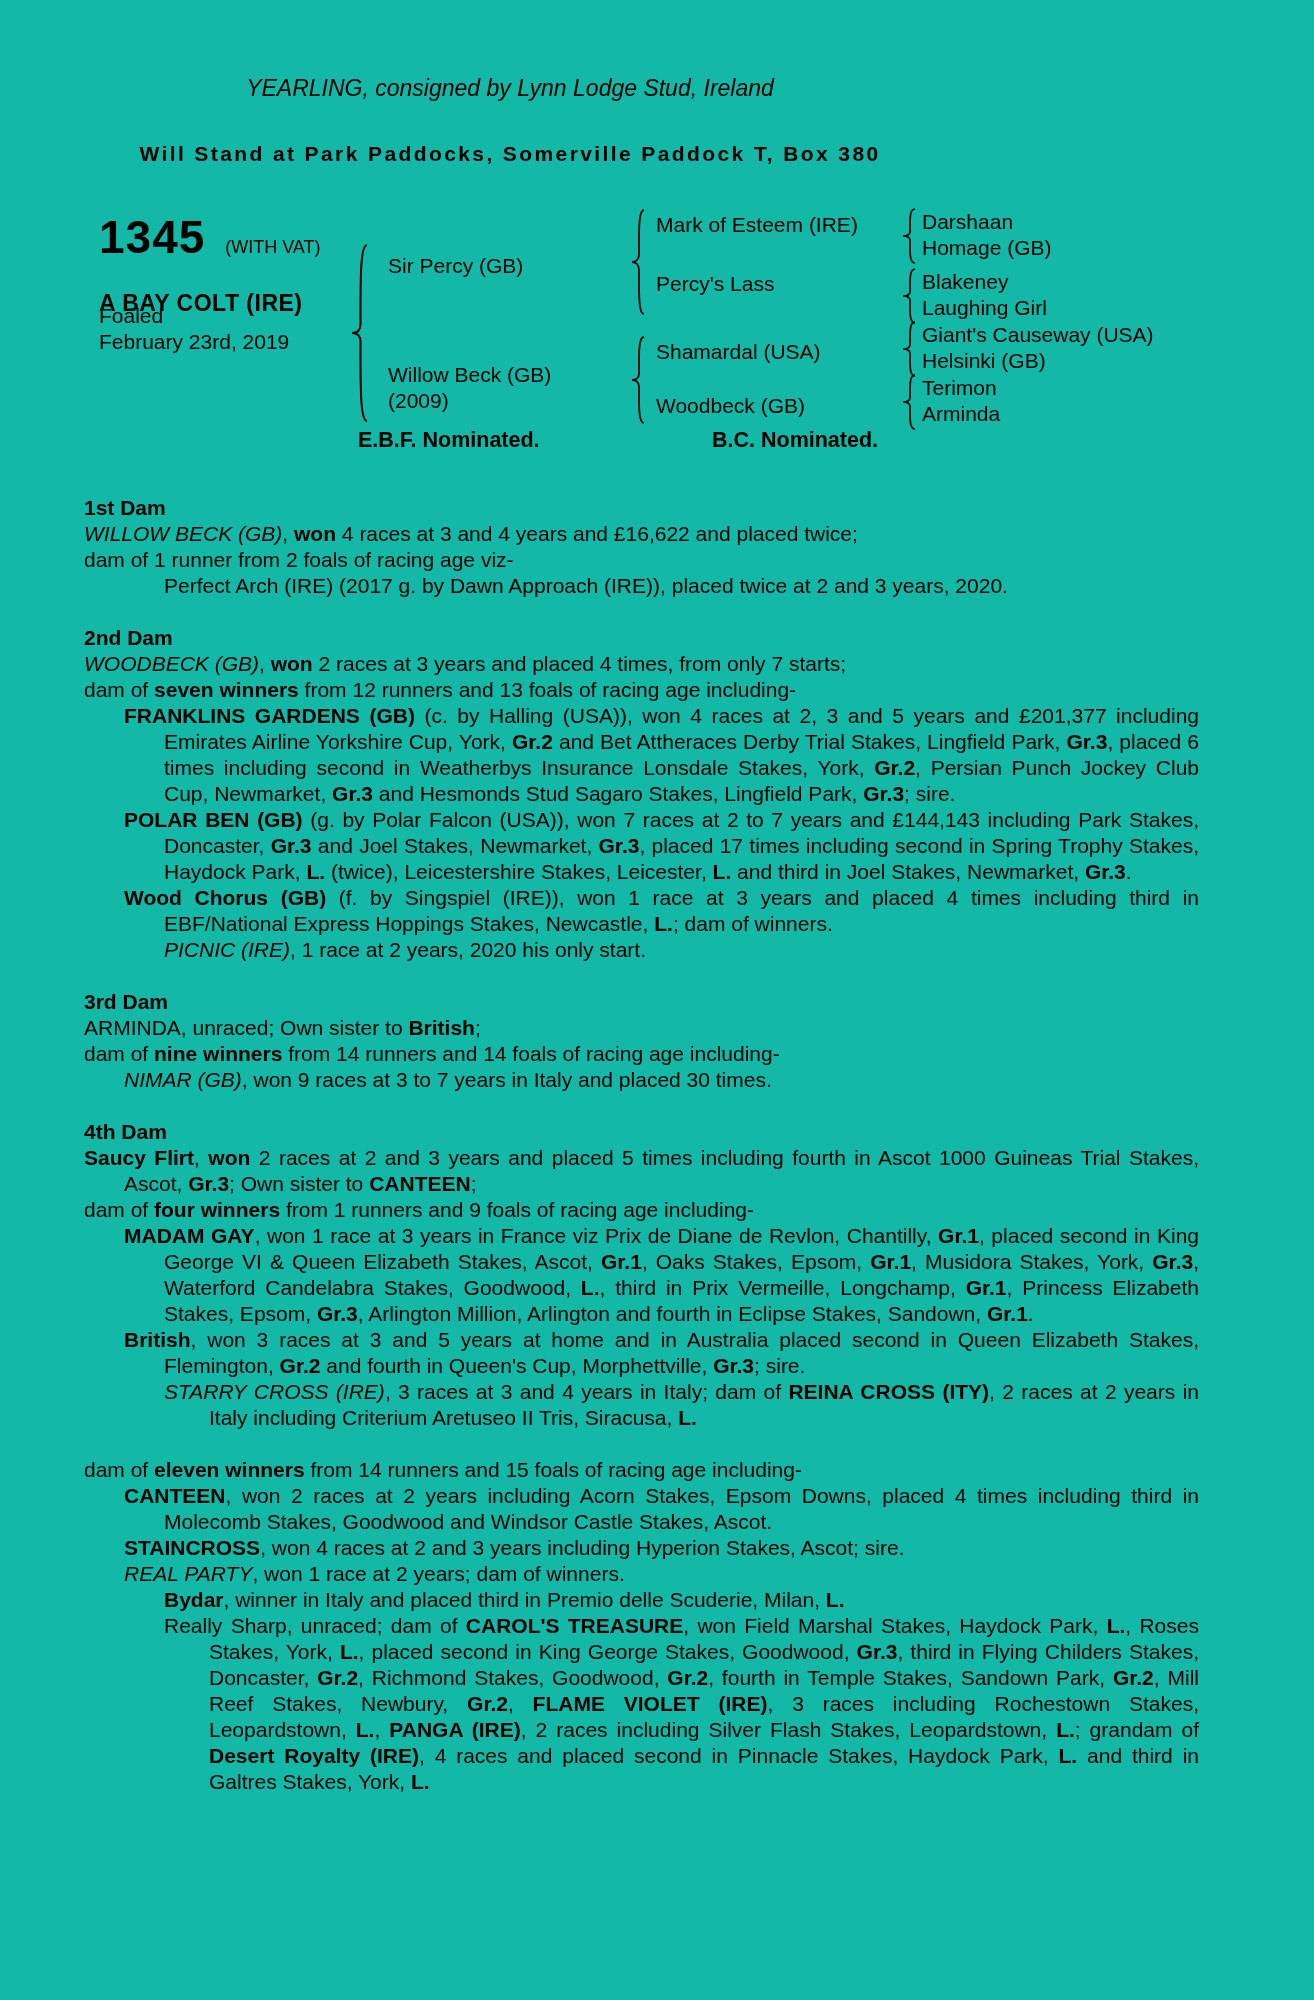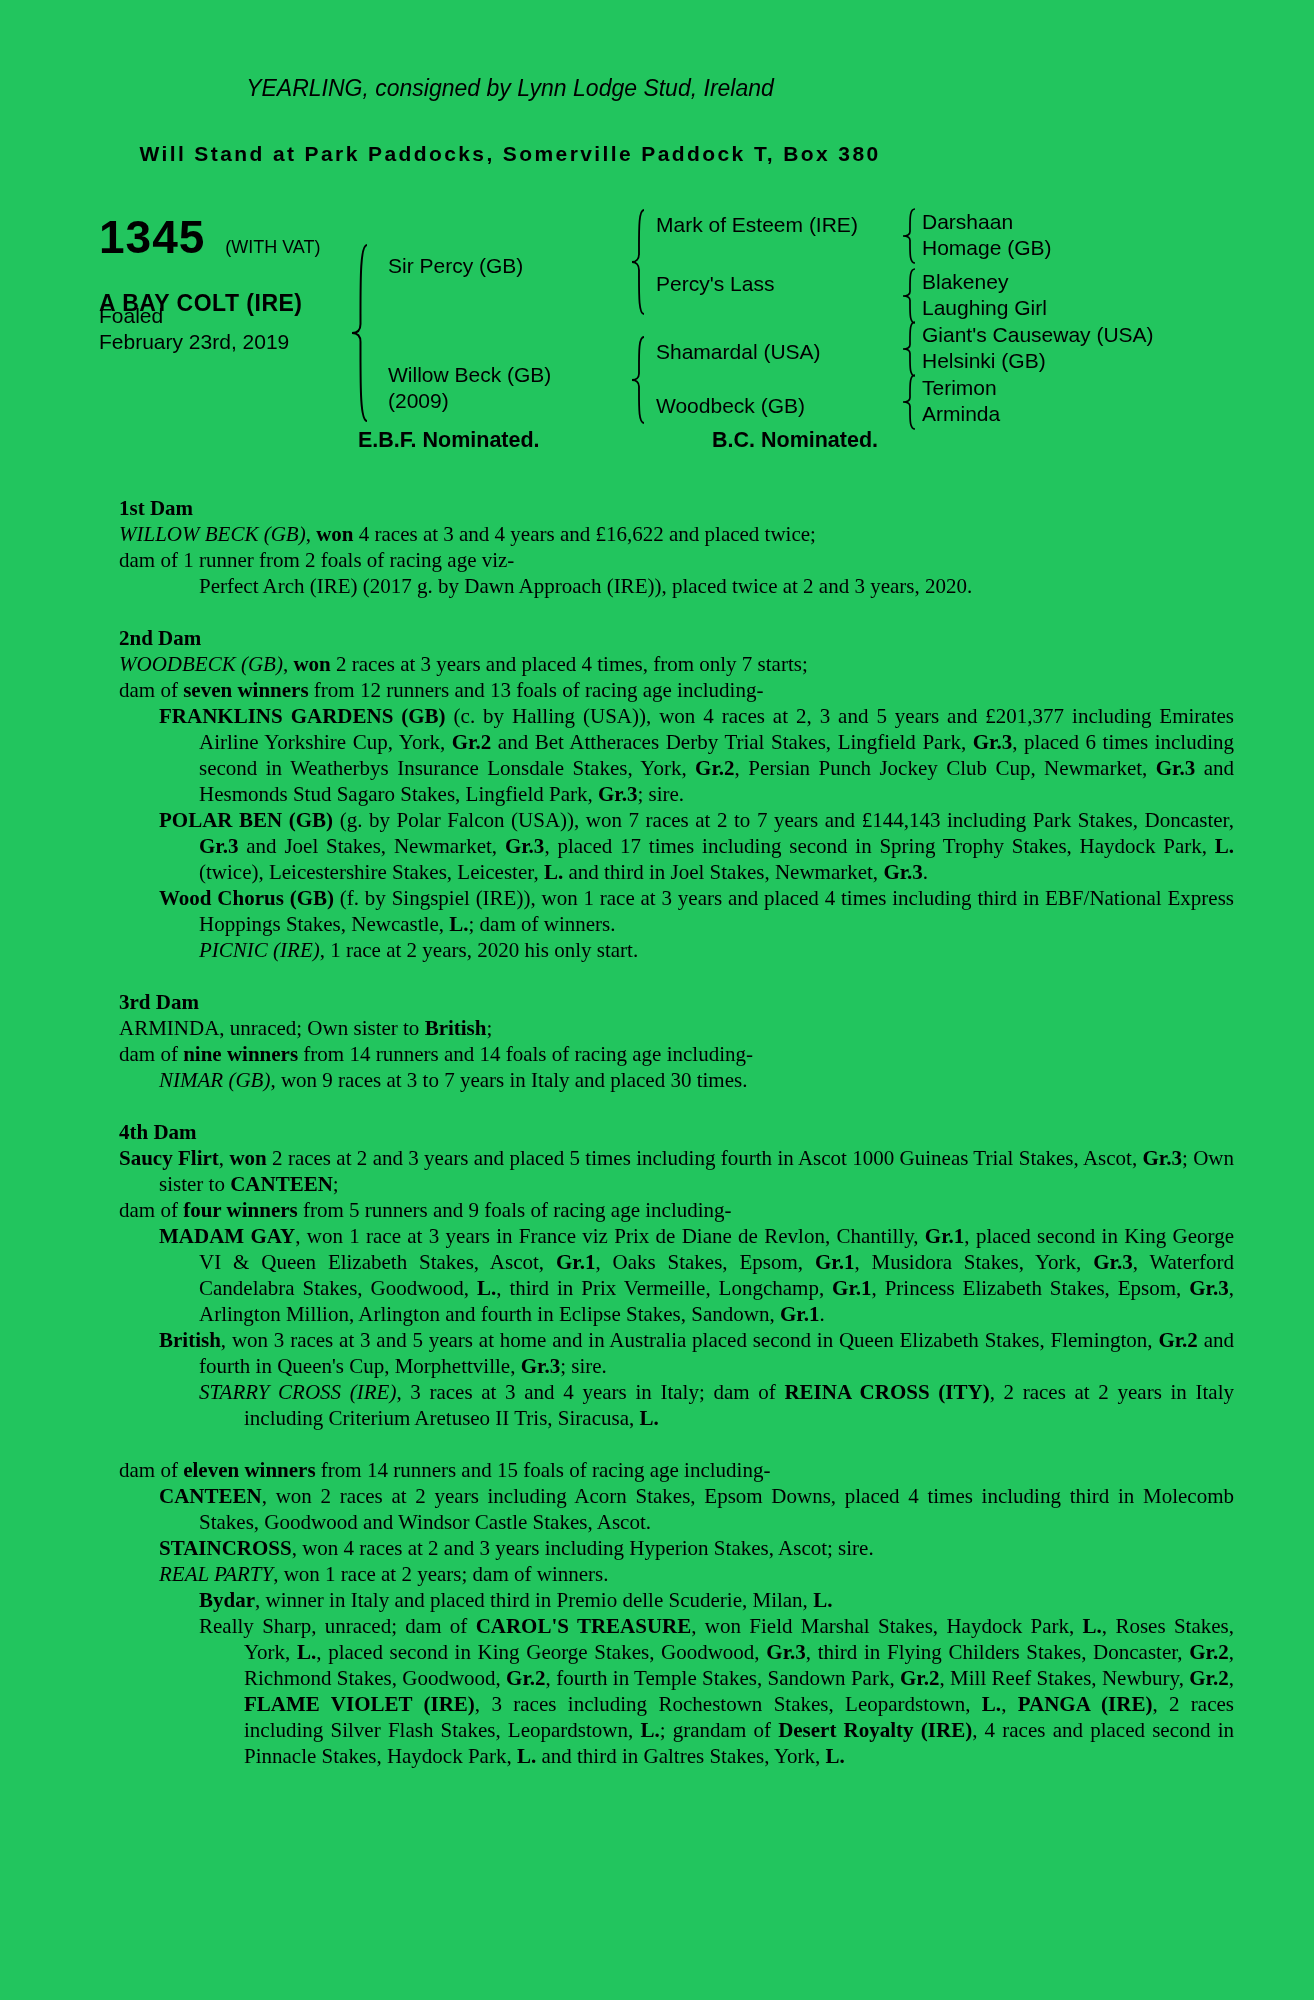--- a/index.html
+++ b/index.html
@@ -1,18 +1,18 @@
 <!DOCTYPE html>
 <html><head>
 <meta charset="utf-8">
 <style>
   html,body { margin:0; padding:0; background:#ffffff; color:#000; }
   .page {
     position:relative; width:1314px; height:2000px; box-sizing:border-box;
-    padding-top:74px; background:#22c55e; overflow:hidden;
+    padding-top:74px; background:#14b8a6; overflow:hidden;
     font-family:"Liberation Sans", sans-serif;
   }
   .header-col { width:860px; margin-left:80px; }
   .consignor { text-align:center; font-style:italic; font-size:23px; line-height:28px; }
   .stand { text-align:center; font-weight:bold; font-size:21px; line-height:26px; letter-spacing:2.4px; margin-top:39px; }
 
   
   .pedigree { position:relative; height:258px; margin-top:37px; font-size:21px; }
   .pedigree .abs { position:absolute; white-space:nowrap; }
   .lot-head { left:99px; top:6px; }
@@ -33,21 +33,21 @@
   .b-d { left:630px; top:132px; }
   .b-g3a { left:901px; top:4px; }
   .b-g3b { left:901px; top:64px; }
   .b-g3c { left:901px; top:117px; }
   .b-g3d { left:901px; top:170px; }
   .nom { font-weight:bold; font-size:21.5px; top:224px; }
   .ebf { left:358px; }
   .bc { left:712px; }
 
   
-  .sections { margin:33px 0 0 119px; width:1115px; font-size:21px; line-height:26px;font-family:Liberation Serif, serif; }
+  .sections { margin:33px 0 0 84px; width:1115px; font-size:21px; line-height:26px; }
   .dam-section { margin-top:26px; }
   .dam-section:first-child { margin-top:0; }
   .dam-section h3 { font-size:21px; font-weight:bold; margin:0; }
   .dam-section p { margin:0; text-align:justify; }
   .i0 { padding-left:40px;  text-indent:-40px; }
   .i1 { padding-left:80px;  text-indent:-40px; }
   .i2 { padding-left:125px; text-indent:-45px; }
   .b { font-weight:bold; }
   .i { font-style:italic; }
 </style>
@@ -137,21 +137,21 @@
       </section>
       <section class="dam-section">
         <h3>3rd Dam</h3>
         <p class="i0"><span>ARMINDA, unraced; Own sister to </span><span class="b">British</span><span>;</span></p>
         <p class="i0"><span>dam of </span><span class="b">nine winners</span><span> from 14 runners and 14 foals of racing age including-</span></p>
         <p class="i1"><span class="i">NIMAR (GB)</span><span>, won 9 races at 3 to 7 years in Italy and placed 30 times.</span></p>
       </section>
       <section class="dam-section">
         <h3>4th Dam</h3>
         <p class="i0"><span class="b">Saucy Flirt</span><span>, </span><span class="b">won</span><span> 2 races at 2 and 3 years and placed 5 times including fourth in Ascot 1000 Guineas Trial Stakes, Ascot, </span><span class="b">Gr.3</span><span>; Own sister to </span><span class="b">CANTEEN</span><span>;</span></p>
-        <p class="i0"><span>dam of </span><span class="b">four winners</span><span> from 5 runners and 9 foals of racing age including-</span></p>
+        <p class="i0"><span>dam of </span><span class="b">four winners</span><span> from 1 runners and 9 foals of racing age including-</span></p>
         <p class="i1"><span class="b">MADAM GAY</span><span>, won 1 race at 3 years in France viz Prix de Diane de Revlon, Chantilly, </span><span class="b">Gr.1</span><span>, placed second in King George VI &amp; Queen Elizabeth Stakes, Ascot, </span><span class="b">Gr.1</span><span>, Oaks Stakes, Epsom, </span><span class="b">Gr.1</span><span>, Musidora Stakes, York, </span><span class="b">Gr.3</span><span>, Waterford Candelabra Stakes, Goodwood, </span><span class="b">L.</span><span>, third in Prix Vermeille, Longchamp, </span><span class="b">Gr.1</span><span>, Princess Elizabeth Stakes, Epsom, </span><span class="b">Gr.3</span><span>, Arlington Million, Arlington and fourth in Eclipse Stakes, Sandown, </span><span class="b">Gr.1</span><span>.</span></p>
         <p class="i1"><span class="b">British</span><span>, won 3 races at 3 and 5 years at home and in Australia placed second in Queen Elizabeth Stakes, Flemington, </span><span class="b">Gr.2</span><span> and fourth in Queen's Cup, Morphettville, </span><span class="b">Gr.3</span><span>; sire.</span></p>
         <p class="i2"><span class="i">STARRY CROSS (IRE)</span><span>, 3 races at 3 and 4 years in Italy; dam of </span><span class="b">REINA CROSS (ITY)</span><span>, 2 races at 2 years in Italy including Criterium Aretuseo II Tris, Siracusa, </span><span class="b">L.</span></p>
       </section>
       <section class="dam-section">
         <p class="i0"><span>dam of </span><span class="b">eleven winners</span><span> from 14 runners and 15 foals of racing age including-</span></p>
         <p class="i1"><span class="b">CANTEEN</span><span>, won 2 races at 2 years including Acorn Stakes, Epsom Downs, placed 4 times including third in Molecomb Stakes, Goodwood and Windsor Castle Stakes, Ascot.</span></p>
         <p class="i1"><span class="b">STAINCROSS</span><span>, won 4 races at 2 and 3 years including Hyperion Stakes, Ascot; sire.</span></p>
         <p class="i1"><span class="i">REAL PARTY</span><span>, won 1 race at 2 years; dam of winners.</span></p>
         <p class="i2"><span class="b">Bydar</span><span>, winner in Italy and placed third in Premio delle Scuderie, Milan, </span><span class="b">L.</span></p>

